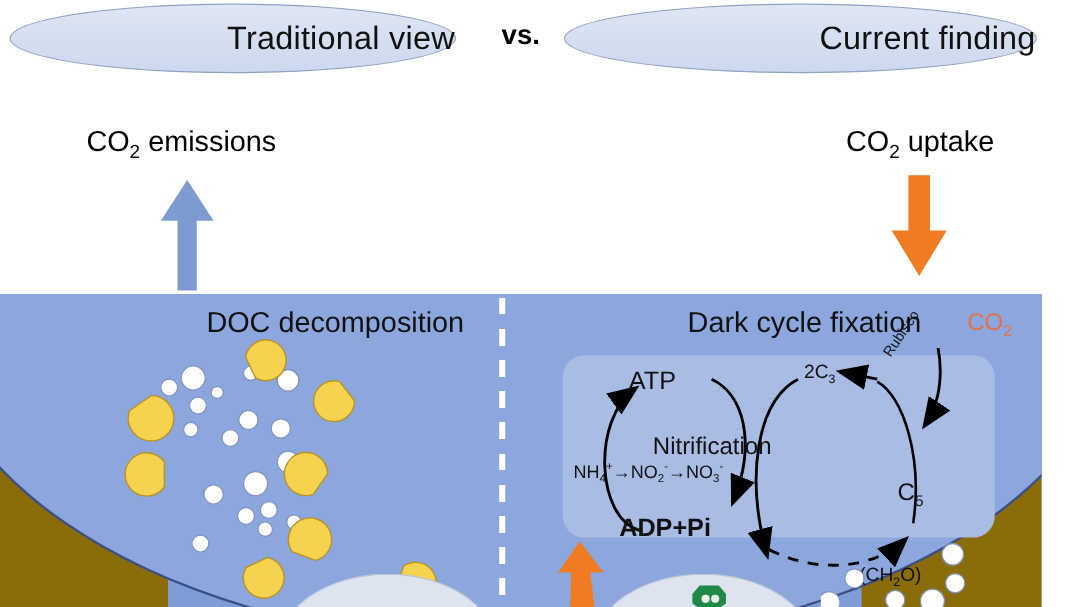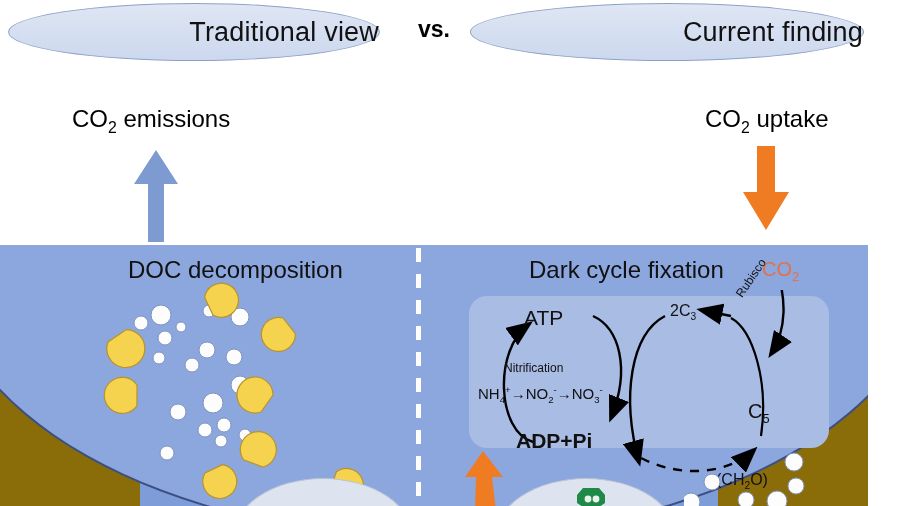--- a/index.html
+++ b/index.html
@@ -34,37 +34,37 @@
   
   #panel{left:0px;top:245px;width:868px;height:261px;overflow:hidden;
          background:#7e9dd8;}
   #soil-left,#soil-right{position:absolute;top:0;height:261px;
          background:#8a6d08;}
   #soil-left{left:0;width:140px;}
   #soil-right{right:0;width:150px;}
   #lake{position:absolute;left:-60px;top:-270px;width:990px;height:560px;
         background:#8ca6de;border:2px solid #3b4f84;border-radius:50%;}
 
-  .panel-title{position:absolute;font-size:24px;color:#111;white-space:nowrap;}
+  .panel-title{position:absolute;font-size:24px;color:#111;white-space:nowrap;margin-left:44px;}
   #title-doc{left:128px;top:256px;}
   #title-dark{left:529px;top:256px;}
   #co2-red{left:762px;top:258px;font-size:20px;color:#e2724b;}
   #co2-red sub{font-size:.66em;}
 
   #divider{left:416px;top:248px;width:5px;height:258px;
            background:repeating-linear-gradient(180deg,#fff 0 14px,transparent 14px 26px);}
 
   
   #cycle-box{left:469px;top:296px;width:360px;height:152px;
              background:#a9bce4;border-radius:18px;}
 
   .cyc-txt{position:absolute;white-space:nowrap;color:#111;}
   #lbl-atp{left:524px;top:306px;font-size:21px;}
   #lbl-adp{left:516px;top:429px;font-size:21px;font-weight:bold;}
-  #lbl-nitrification{left:504px;top:361px;font-size:12px;}
+  #lbl-nitrification{left:504px;top:361px;font-size:20px;padding-left:40px;}
   #lbl-nformula{left:478px;top:384px;font-size:15px;}
   #lbl-2c3{left:670px;top:302px;font-size:16px;}
   #lbl-c5{left:748px;top:400px;font-size:20px;}
   #lbl-cbb{left:637px;top:359px;font-size:18px;color:#e2724b;line-height:21px;}
   #lbl-ch2o{left:716px;top:471px;font-size:16px;}
   #lbl-rubisco{left:733px;top:292px;font-size:12px;
                transform:rotate(-56deg);transform-origin:left top;}
   .cyc-txt sub{font-size:.64em;}
   .cyc-txt sup{font-size:.64em;}
 

